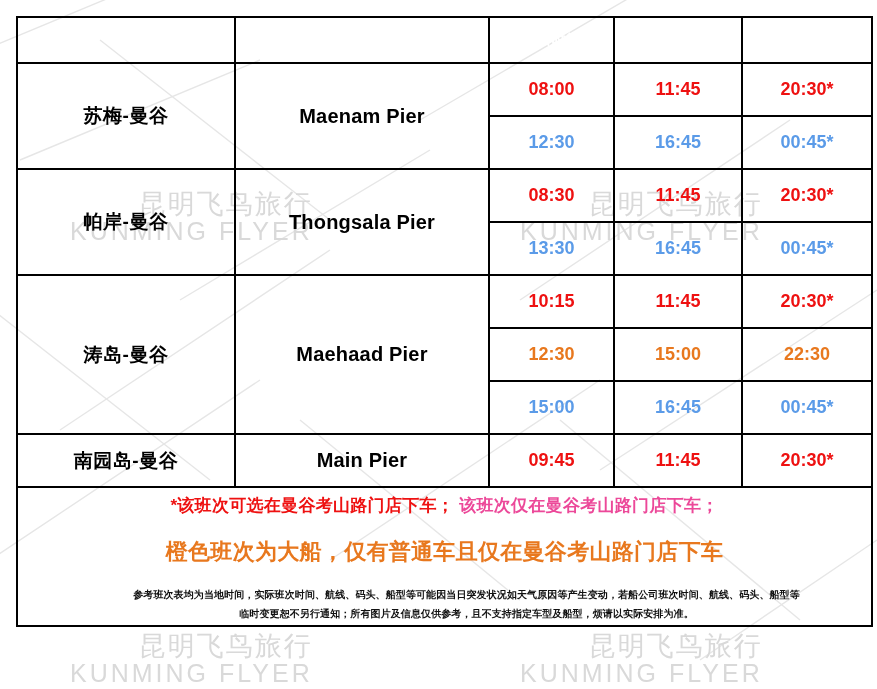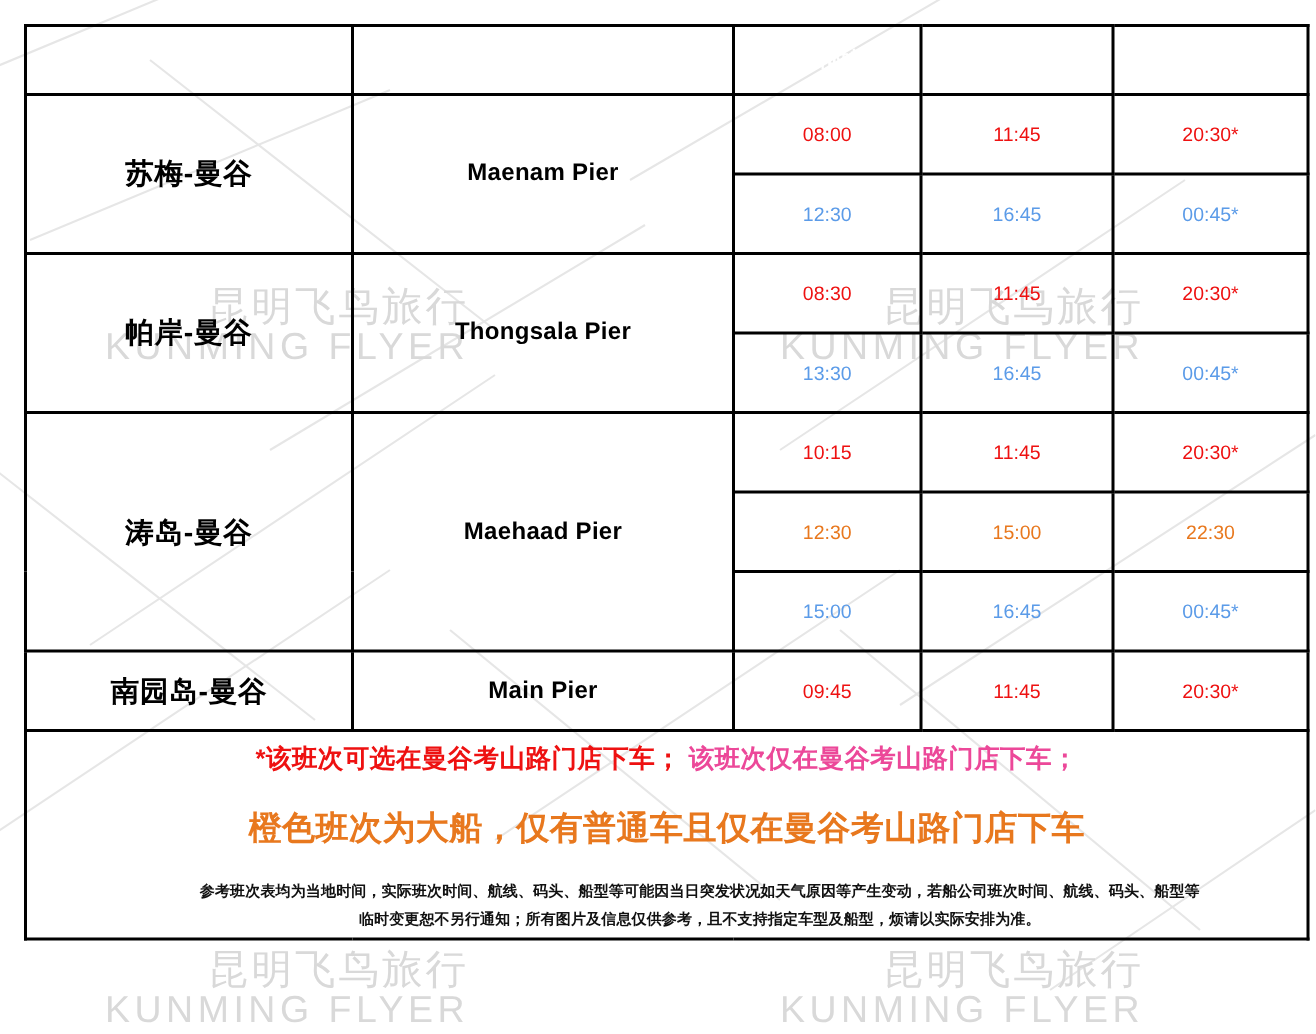--- a/index.html
+++ b/index.html
@@ -35,22 +35,22 @@
     background:#3b82f6;color:#ffffff;
     height:44px;font-size:14px;font-weight:700;letter-spacing:1px;
   }
   .c-route{width:216px;}
   .c-pier{width:252px;}
   .c-boat{width:123px;margin-top:13px;}
   .c-bus{width:126px;}
   .c-arr{width:128px;}
 
   td.route{font-size:19px;font-weight:700;color:#000;letter-spacing:.5px;}
-  td.pier{font-size:16px;font-weight:700;color:#000;letter-spacing:.2px;}
-  td.time{font-size:13px;font-weight:400;height:51px;}
+  td.pier{font-size:20px;font-weight:700;color:#000;letter-spacing:.2px;}
+  td.time{font-size:18px;font-weight:700;height:51px;}
   td.time.t-red{color:#ee1111;}
   td.time.t-blue{color:#5b9be8;}
   td.time.t-orange{color:#e8781e;}
 
   
   tr.sub td.time{border-top:2px solid #000;border-bottom:2px solid #000;}
 
   
   td.notes{padding:14px 10px 12px 10px;}
   .note-line1{font-size:17px;font-weight:700;margin:6px 0 0 0;letter-spacing:.3px;}

